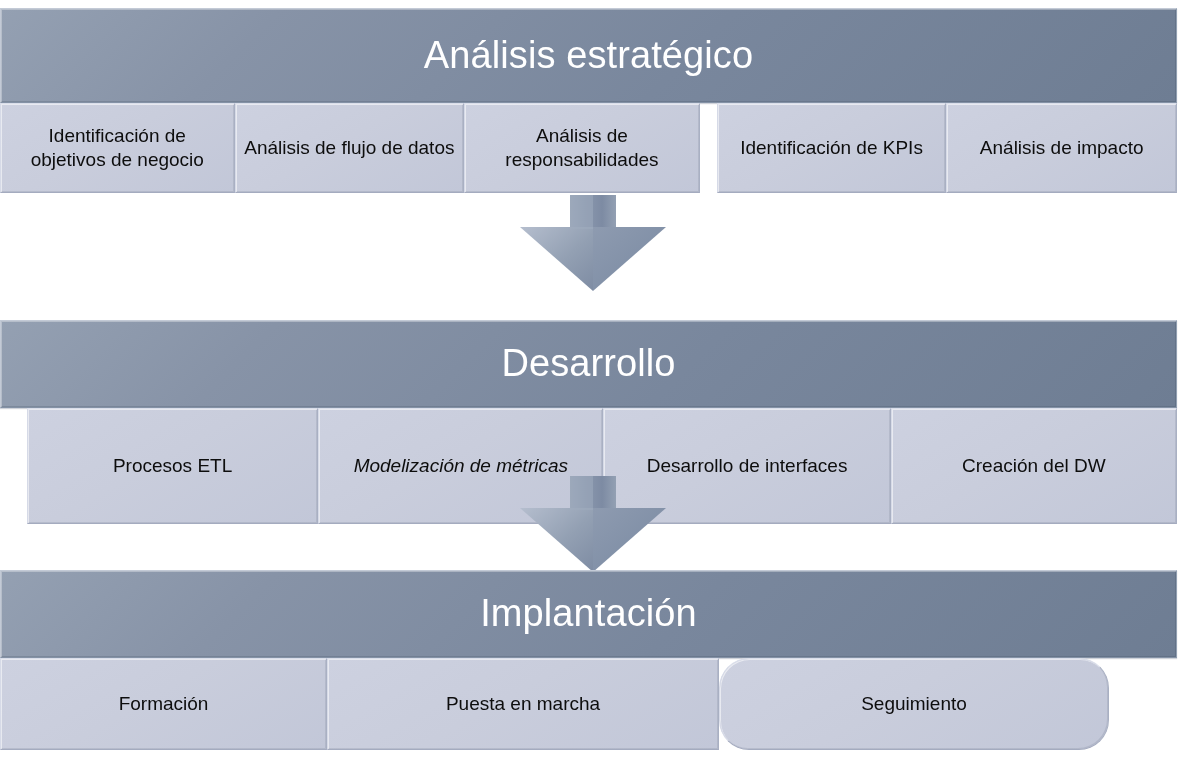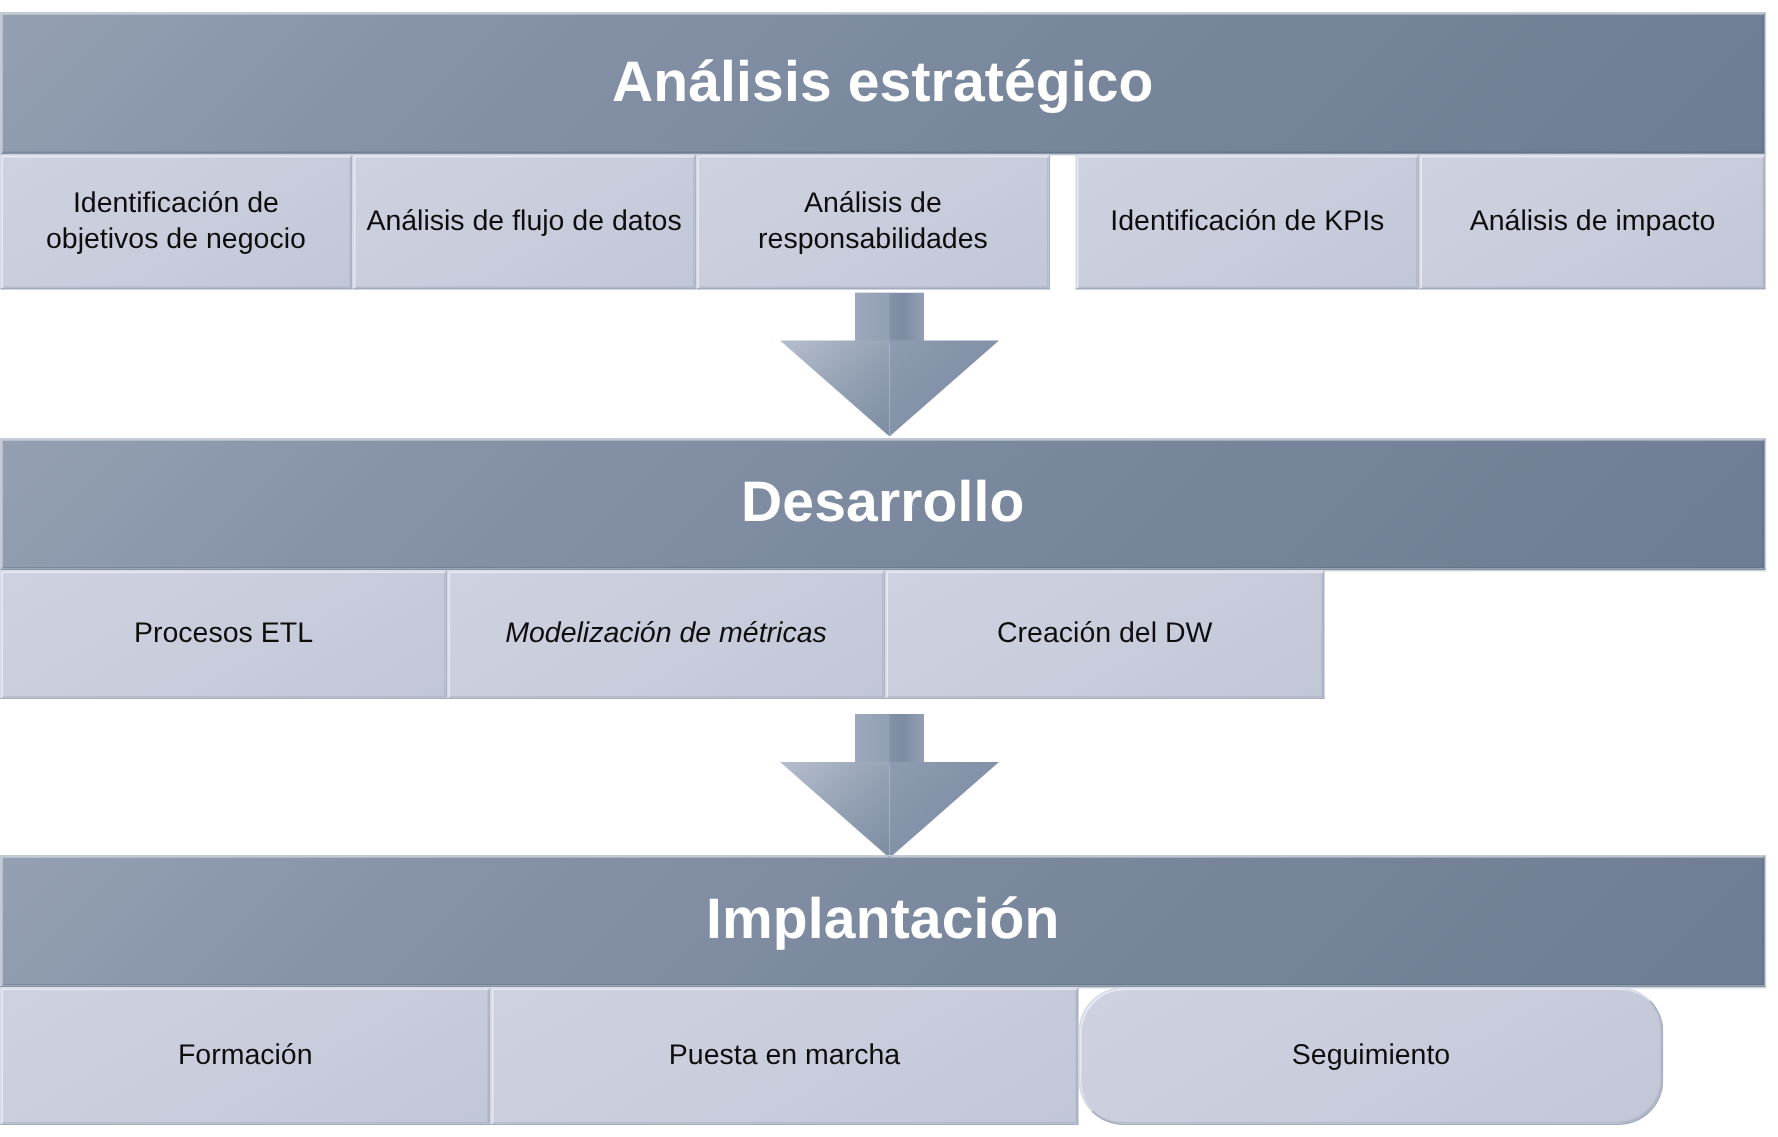--- a/index.html
+++ b/index.html
@@ -42,21 +42,21 @@
     box-shadow: inset 1px 1px 0 rgba(255,255,255,0.33),
                 inset -1px -1px 0 rgba(60,72,90,0.22),
                 0 1px 1px rgba(120,130,148,0.35);
     display: flex;
     align-items: center;
     justify-content: center;
   }
   .stage-header-title {
     color: #ffffff;
     font-size: 38px;
-    font-weight: 700;
+    font-weight: 400;
     letter-spacing: 0.1px;
     line-height: 1.1;
     text-align: center;
     white-space: nowrap;
   }
 
   
   .stage-items {
     position: relative;
     display: flex;
@@ -144,29 +144,32 @@
         </linearGradient>
       </defs>
       <polygon points="50,0 96,0 96,34 50,34" fill="url(#arrShaftA)"></polygon>
       <polygon points="0,32 73,96 73,32" fill="url(#arrHeadLA)"></polygon>
       <polygon points="146,32 73,96 73,32" fill="url(#arrHeadRA)"></polygon>
       <polygon points="50,0 73,0 73,34 50,34" fill="#9fabbd" opacity="0.55"></polygon>
     </svg>
   </div>
 
   <div class="stage" style="top:292px;">
-    <div class="stage-header" style="height:88px;">
+    <div class="stage-header" style="height:88px;margin-top:28px;">
       <span class="stage-header-title">Desarrollo</span>
     </div>
-    <div class="stage-items" style="height:86px;">
+    <div class="stage-items" style="height:116px;padding-left:27px;">
       <div class="stage-item" style="width:298px;">
         <span class="stage-item-label">Procesos ETL</span>
       </div>
       <div class="stage-item" style="width:292px;font-style:italic;">
         <span class="stage-item-label">Modelización de métricas</span>
+      </div>
+      <div class="stage-item" style="width:294px;">
+        <span class="stage-item-label">Desarrollo de interfaces</span>
       </div>
       <div class="stage-item" style="width:293px;">
         <span class="stage-item-label">Creación del DW</span>
       </div>
     </div>
   </div>
 
   <div class="arrow" style="left:520px; top:476px;">
     <svg viewBox="0 0 146 96" xmlns="http://www.w3.org/2000/svg">
       <defs>

